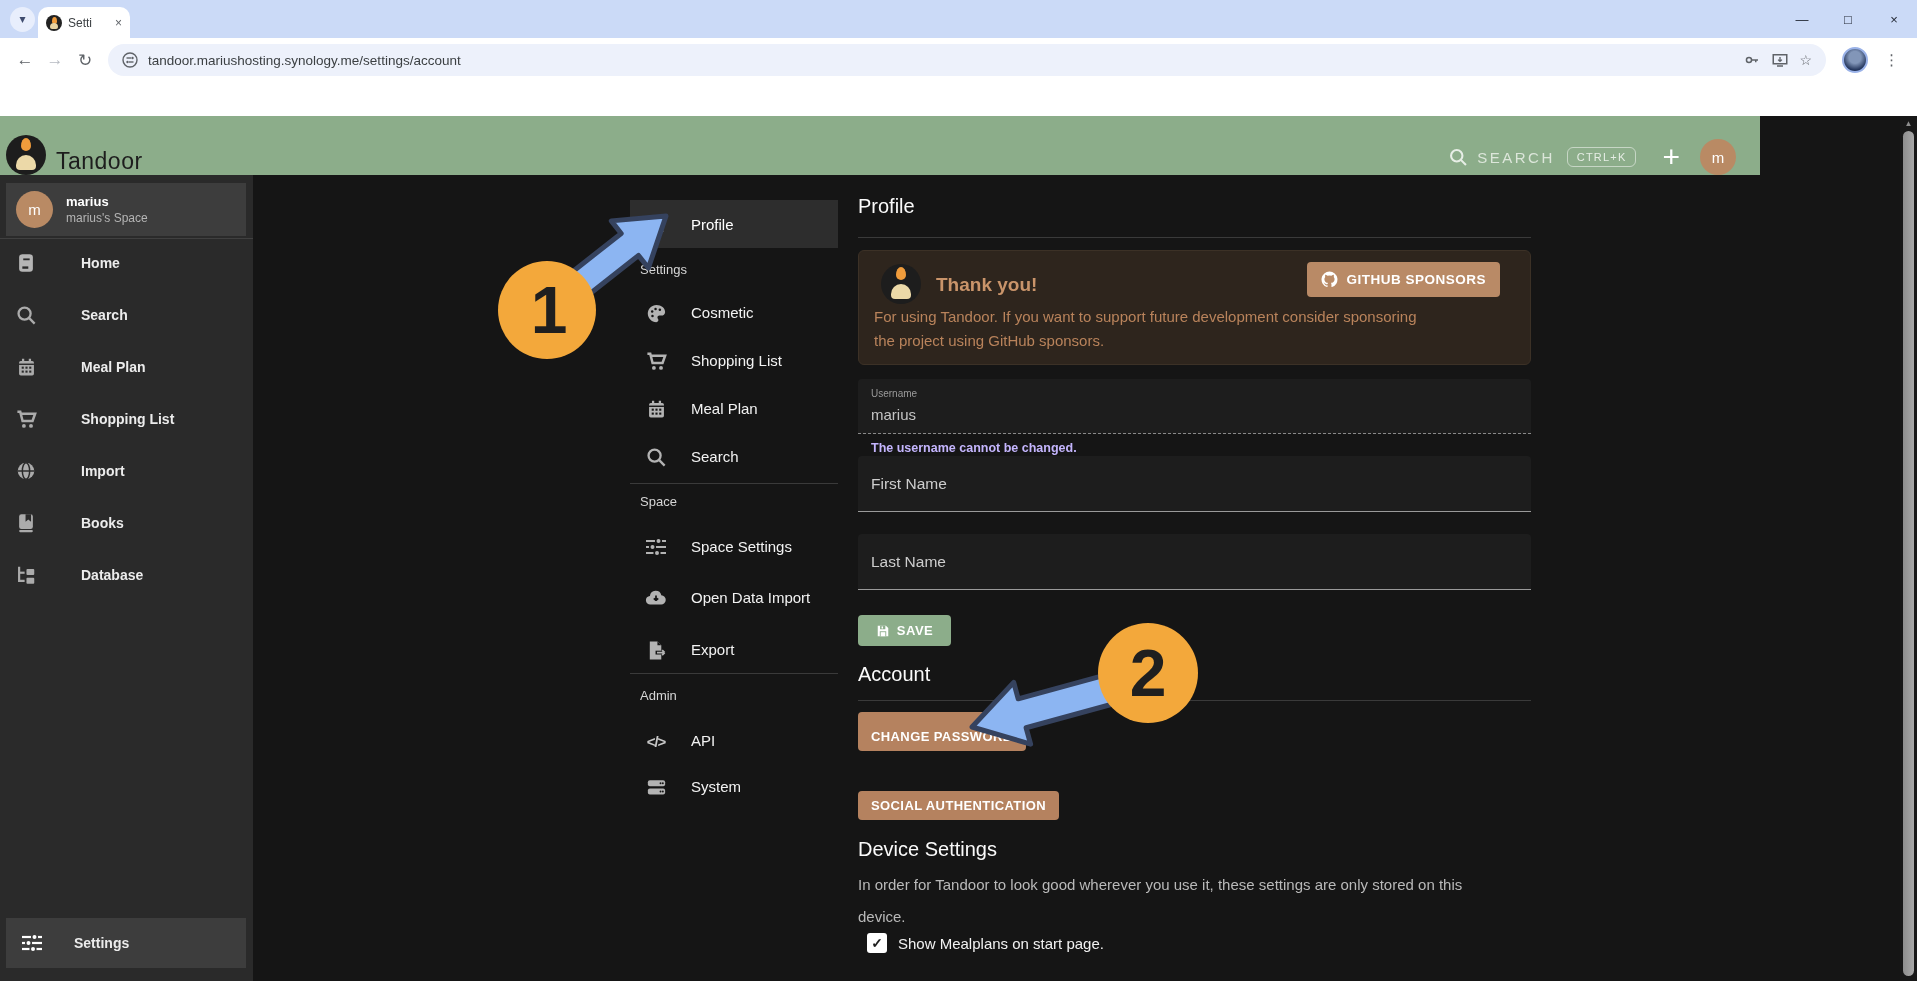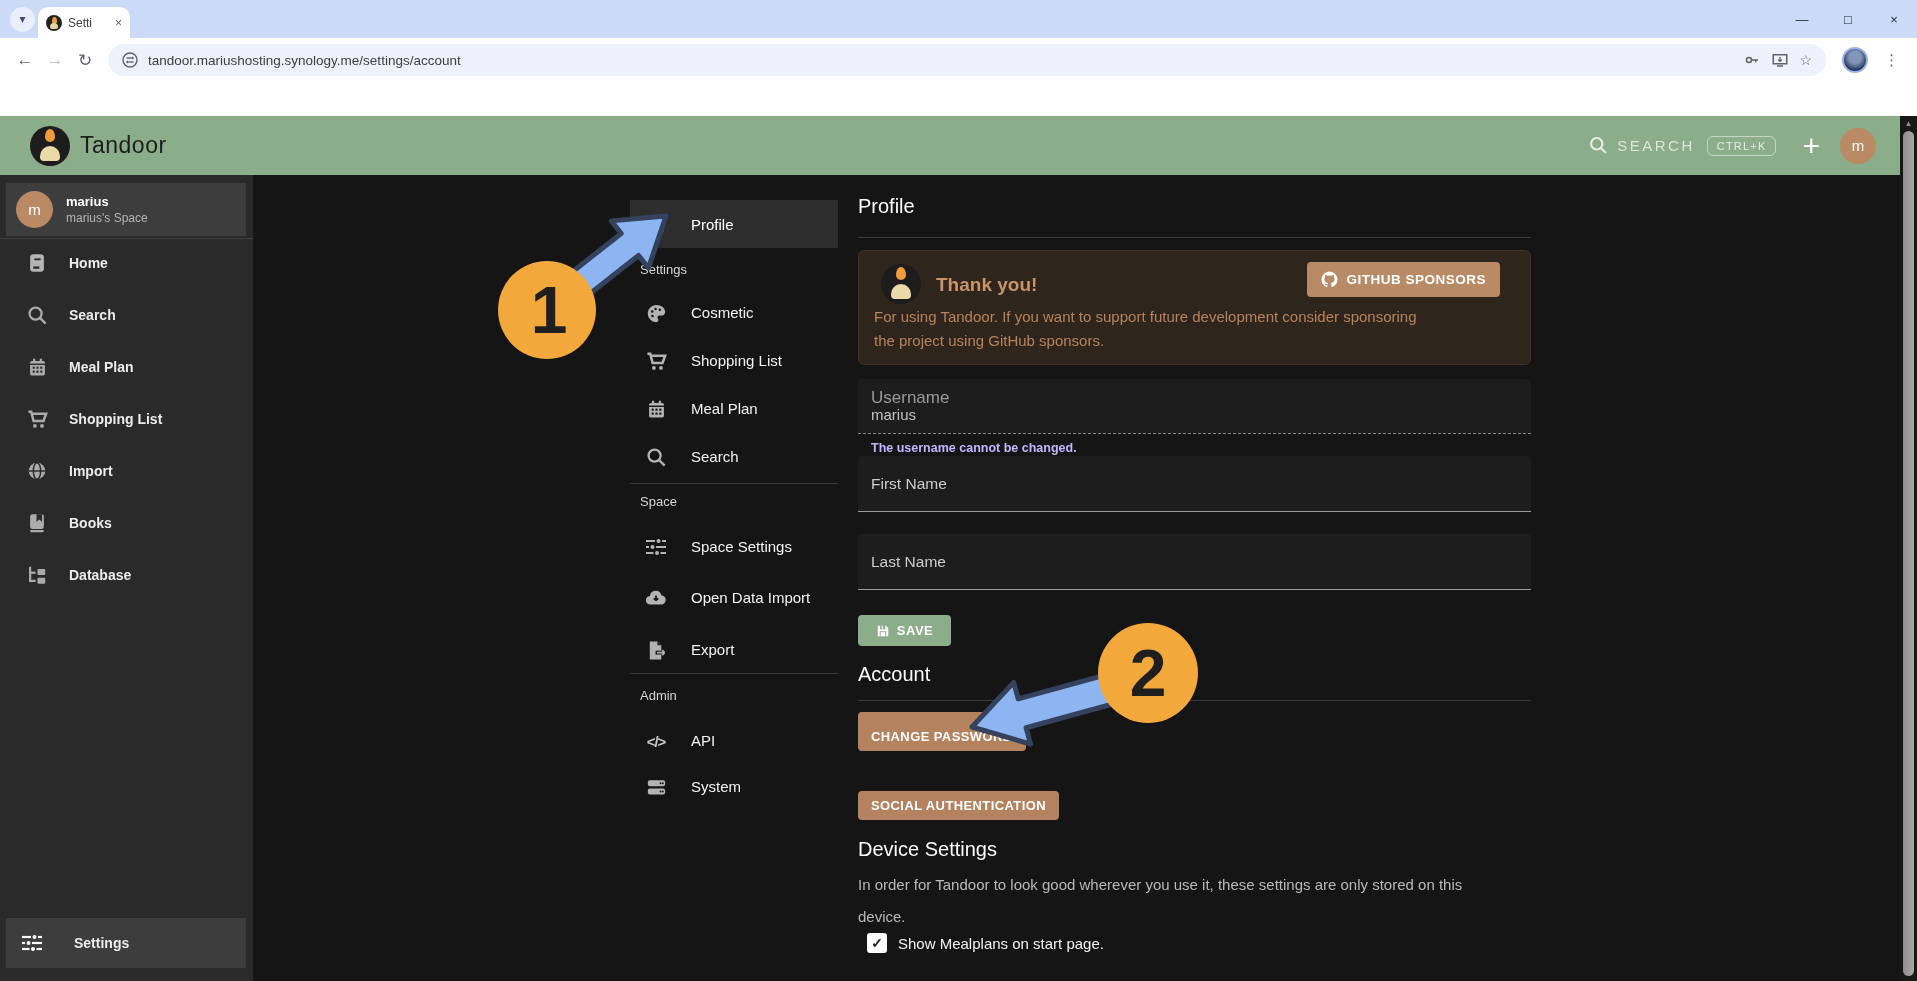--- a/index.html
+++ b/index.html
@@ -34,22 +34,22 @@
   .urlbar .spacer { flex:1; }
   .url-icon { color:#5f6368; font-size:14px; }
   .avatar-photo { width:26px; height:26px; border-radius:50%; margin:0 8px;
                   background:radial-gradient(circle at 50% 38%, #8296b8 0 34%, #24365c 72%, #182545);
                   border:2px solid #9ab2e8; }
   .menu-dots { color:#5f6368; font-size:15px; padding:0 8px; letter-spacing:0; }
 
   .white-strip { position:absolute; top:82px; left:0; right:0; height:34px; background:#fff; }
 
   
-  .app-header { position:absolute; top:116px; left:0; width:1900px; height:59px; background:#8cad8a;
-                display:flex; align-items:center; padding-left:30px; }
+  .app-header { position:absolute; top:116px; left:0; width:1760px; height:59px; background:#8cad8a;
+                display:flex; align-items:flex-end; padding-left:6px; }
   .logo { width:40px; height:40px; border-radius:50%; background:#1d1d1d; position:relative; flex:none; }
   .logo::before { content:""; position:absolute; top:3px; left:15px; width:10px; height:13px;
                   background:#f09c3c; border-radius:50% 50% 50% 50%/62% 62% 38% 38%; }
   .logo::after  { content:""; position:absolute; bottom:5px; left:10px; width:20px; height:15px;
                   background:#ecd9a8; border-radius:10px 10px 4px 4px; }
   .brand { font-size:23px; color:#1d1d1d; margin-left:10px; font-weight:500; letter-spacing:.5px; }
   .header-right { margin-left:auto; display:flex; align-items:center; padding-right:24px; }
   .search-label { color:#dce6da; font-size:15px; letter-spacing:2.5px; margin-left:8px; }
   .kbd { border:1px solid rgba(255,255,255,.5); border-radius:6px; padding:3px 9px; color:#e6ede5;
          font-size:11px; letter-spacing:1.2px; margin-left:12px; }
@@ -60,21 +60,21 @@
   
   .sidebar { position:absolute; left:0; top:175px; width:253px; bottom:0; background:#2a2a2a; }
   .user-chip { position:absolute; left:6px; top:8px; width:240px; height:53px; background:#3d3d3d;
                display:flex; align-items:center; gap:13px; padding:0 10px; }
   .chip-avatar { width:37px; height:37px; border-radius:50%; background:#b98a64; color:#fff; flex:none;
                  display:flex; align-items:center; justify-content:center; font-size:15px; }
   .chip-name { font-size:13px; color:#fff; font-weight:700; }
   .chip-space { font-size:12px; color:#b5b5b5; margin-top:2px; }
   .sidebar-divider { position:absolute; left:0; top:63px; width:100%; height:1px; background:#404040; }
   .side-item { position:absolute; left:0; width:100%; height:52px; display:flex; align-items:center;
-               gap:16px; padding-left:21px; }
+               gap:39px; padding-left:10px; }
   .side-item .icon { width:32px; display:flex; justify-content:center; }
   .side-item .label { color:#ececec; font-size:14px; font-weight:700; }
   .settings-chip { position:absolute; left:6px; bottom:13px; width:240px; height:50px; background:#3d3d3d;
                    display:flex; align-items:center; gap:26px; padding-left:10px; }
 
   
   .content { position:absolute; left:253px; top:175px; width:1647px; bottom:0; background:#151515; }
 
   .snav { position:absolute; left:377px; top:0; width:210px; height:100%; }
   .snav-active { position:absolute; left:0; top:25px; width:208px; height:48px; background:#2d2d2d;
@@ -102,21 +102,21 @@
                     background:#ecd9a8; border-radius:10px 10px 4px 4px; }
   .t-title { position:absolute; left:77px; top:23px; font-size:19px; color:#c9946a; font-weight:700; }
   .t-btn { position:absolute; right:30px; top:11px; height:35px; background:#b98a66; border-radius:4px;
            color:#fff; font-weight:700; font-size:13.5px; display:flex; align-items:center; gap:8px;
            padding:0 14px; letter-spacing:.5px; }
   .t-body { position:absolute; left:15px; top:54px; width:560px; color:#b9835b; font-size:15px;
             line-height:24px; }
 
   .username-box { position:absolute; left:0; top:204px; width:673px; height:55px; background:#1d1d1d;
                   border-bottom:1px dashed #8a8a8a; border-radius:4px 4px 0 0; }
-  .u-label { position:absolute; left:13px; top:9px; font-size:17px; color:#9a9a9a; }
+  .u-label { position:absolute; left:13px; top:9px; font-size:10px; color:#9a9a9a; }
   .u-value { position:absolute; left:13px; top:27px; font-size:15px; color:#c4c4c4; }
   .u-helper { position:absolute; left:13px; top:266px; font-size:12.5px; color:#c4b5fd; font-weight:700; }
 
   .input-box { position:absolute; left:0; width:673px; height:56px; background:#1d1d1d;
                border-bottom:1px solid #9a9a9a; border-radius:4px 4px 0 0; display:flex;
                align-items:center; padding-left:13px; font-size:15.5px; color:#cdcdcd; }
   .fn { top:281px; } .ln { top:359px; }
 
   .save-btn { position:absolute; left:0; top:440px; width:93px; height:31px; background:#8cad8a;
               border-radius:4px; color:#fff; display:flex; align-items:center; justify-content:center;

